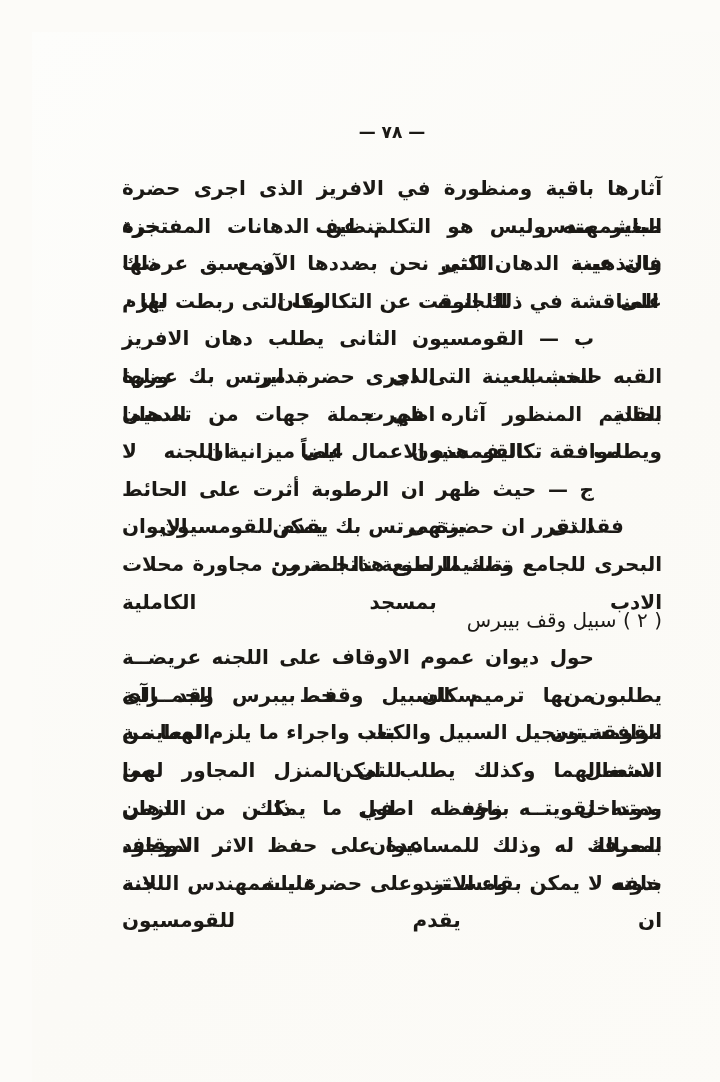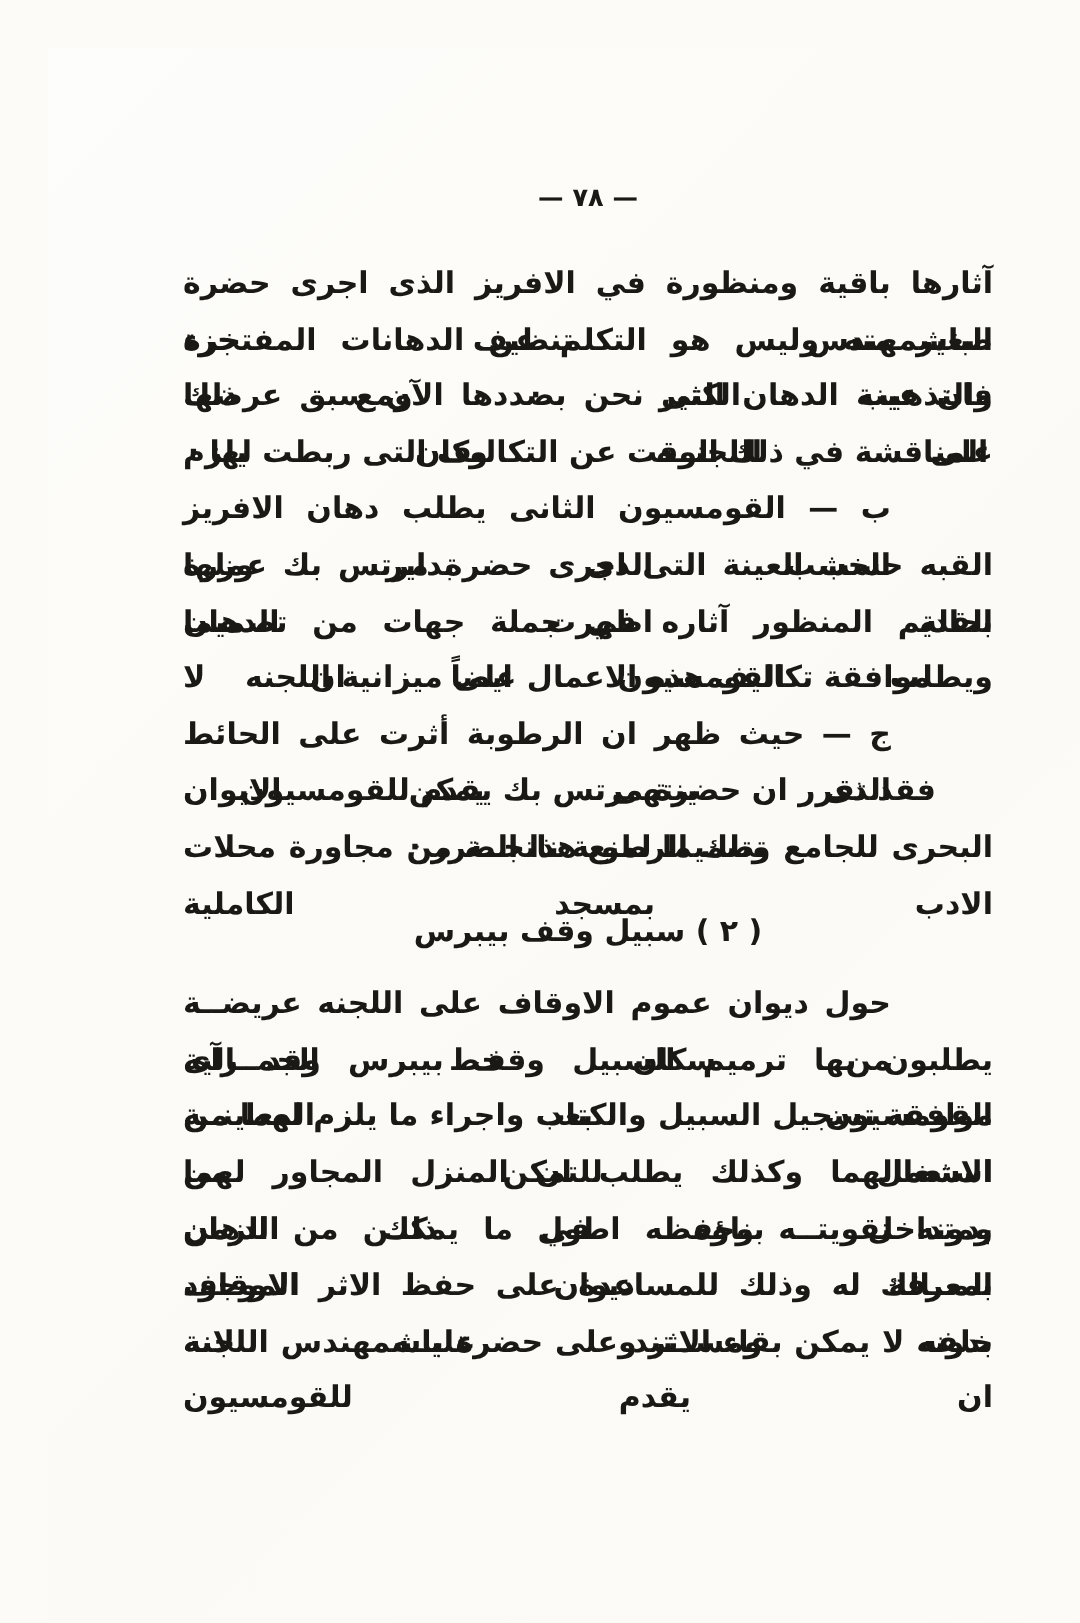--- a/index.html
+++ b/index.html
@@ -23,22 +23,22 @@
     position:absolute; top:106px; right:58px; width:604px;
     direction:rtl; unicode-bidi:embed;
     font-size:20px; font-weight:bold; color:var(--ink);
   }
   .ln { height:37.6px; line-height:37.6px; }
   .j  { text-align:justify; text-align-last:justify; }
   .r  { text-align:center; }
   .ind { padding-right:84px; }
   .heading {
     height:37.6px; line-height:37.6px;
-    margin-top:18px; margin-bottom:11px;
-    text-align:center; font-size:20px; font-weight:bold;
+    margin-top:18px; margin-bottom:0;
+    font-size:20px; font-weight:normal;
   }
 </style>
 </head>
 <body>
 
 <div class="sheet">
 
   <div class="pageno">— ٧٨ —</div>
 
   <div class="text" dir="rtl" lang="ar">

